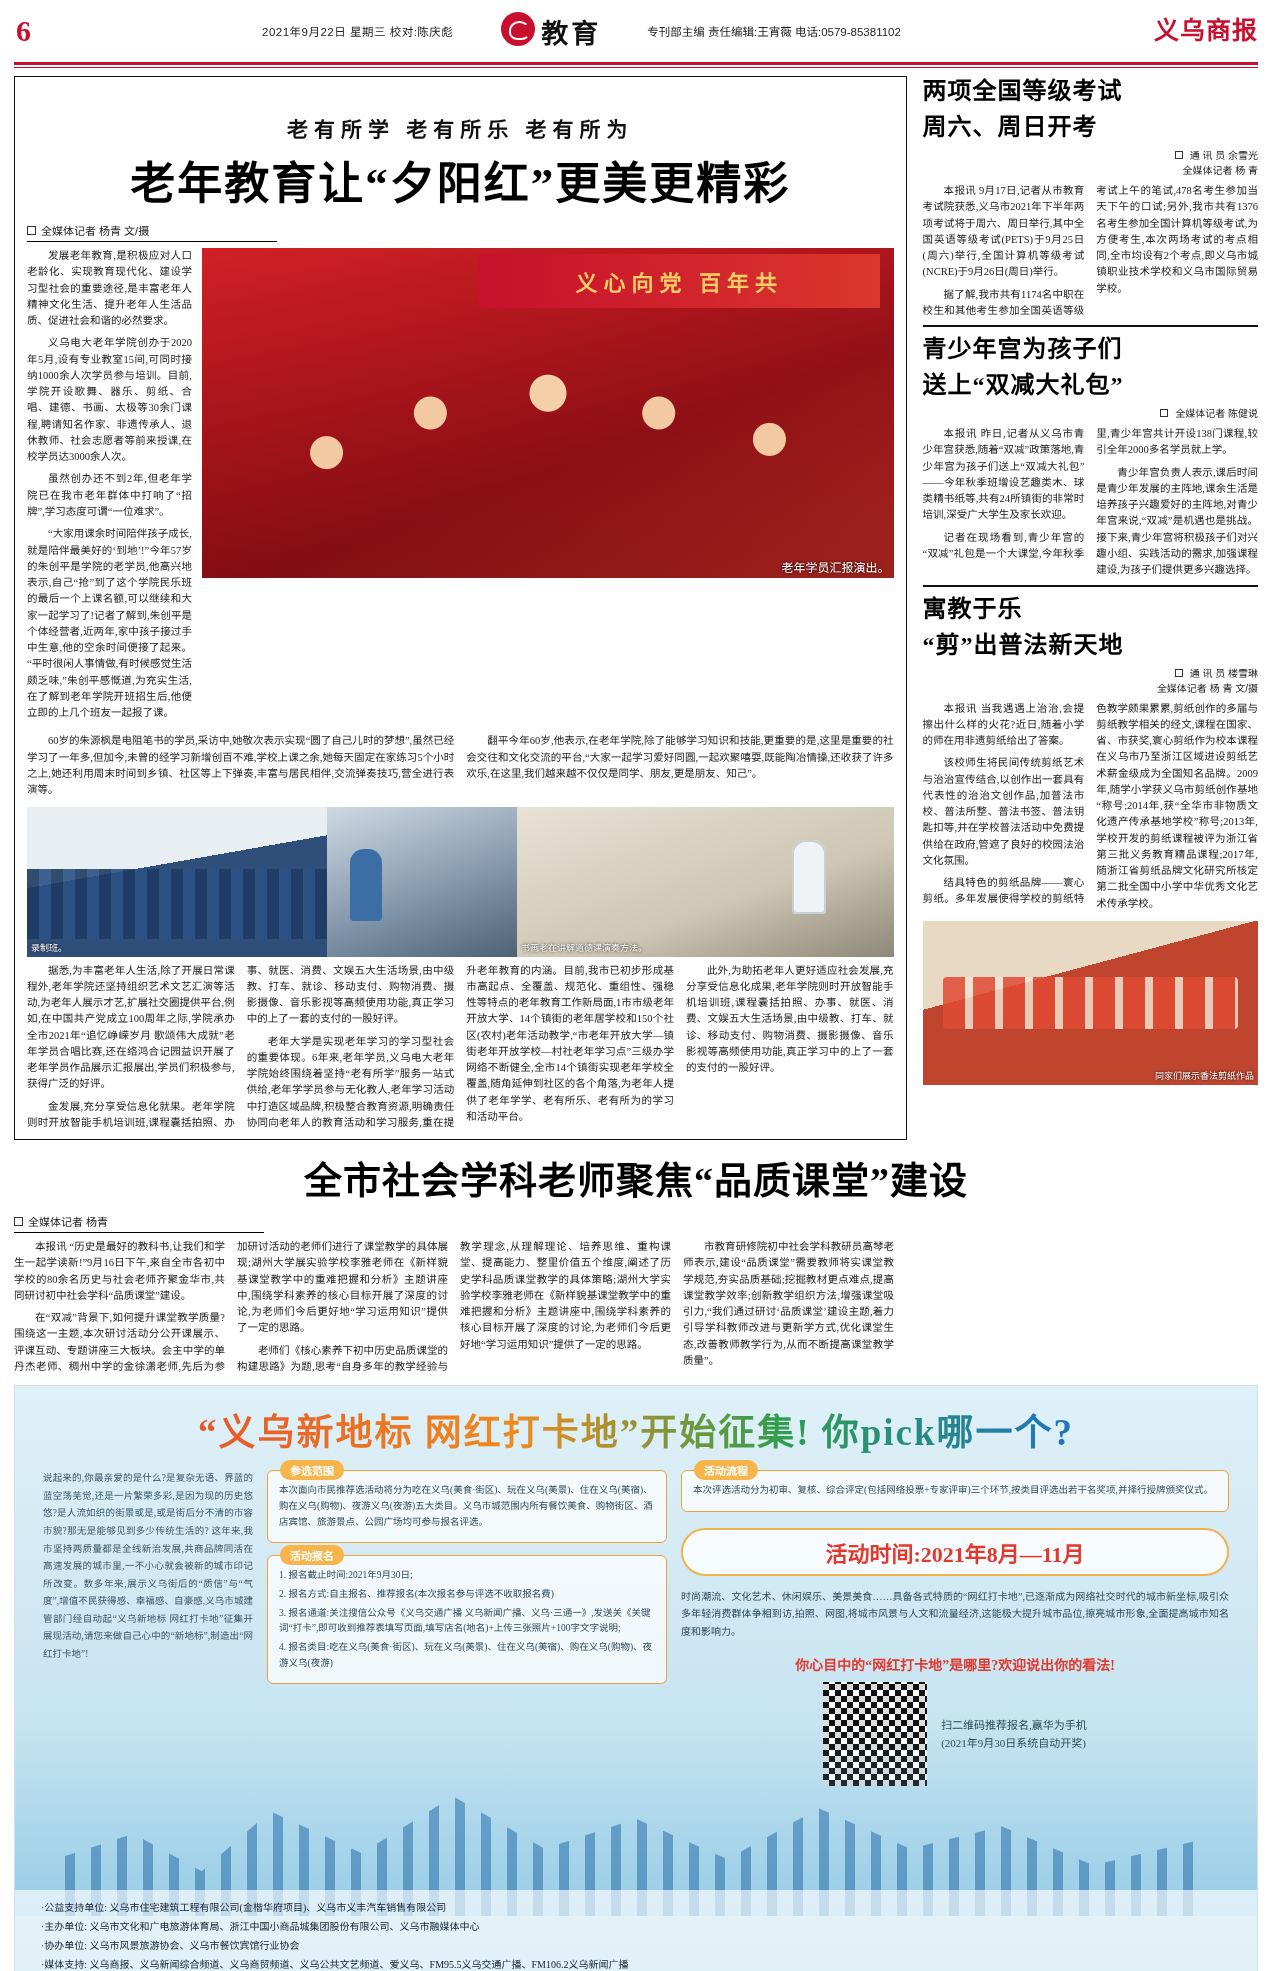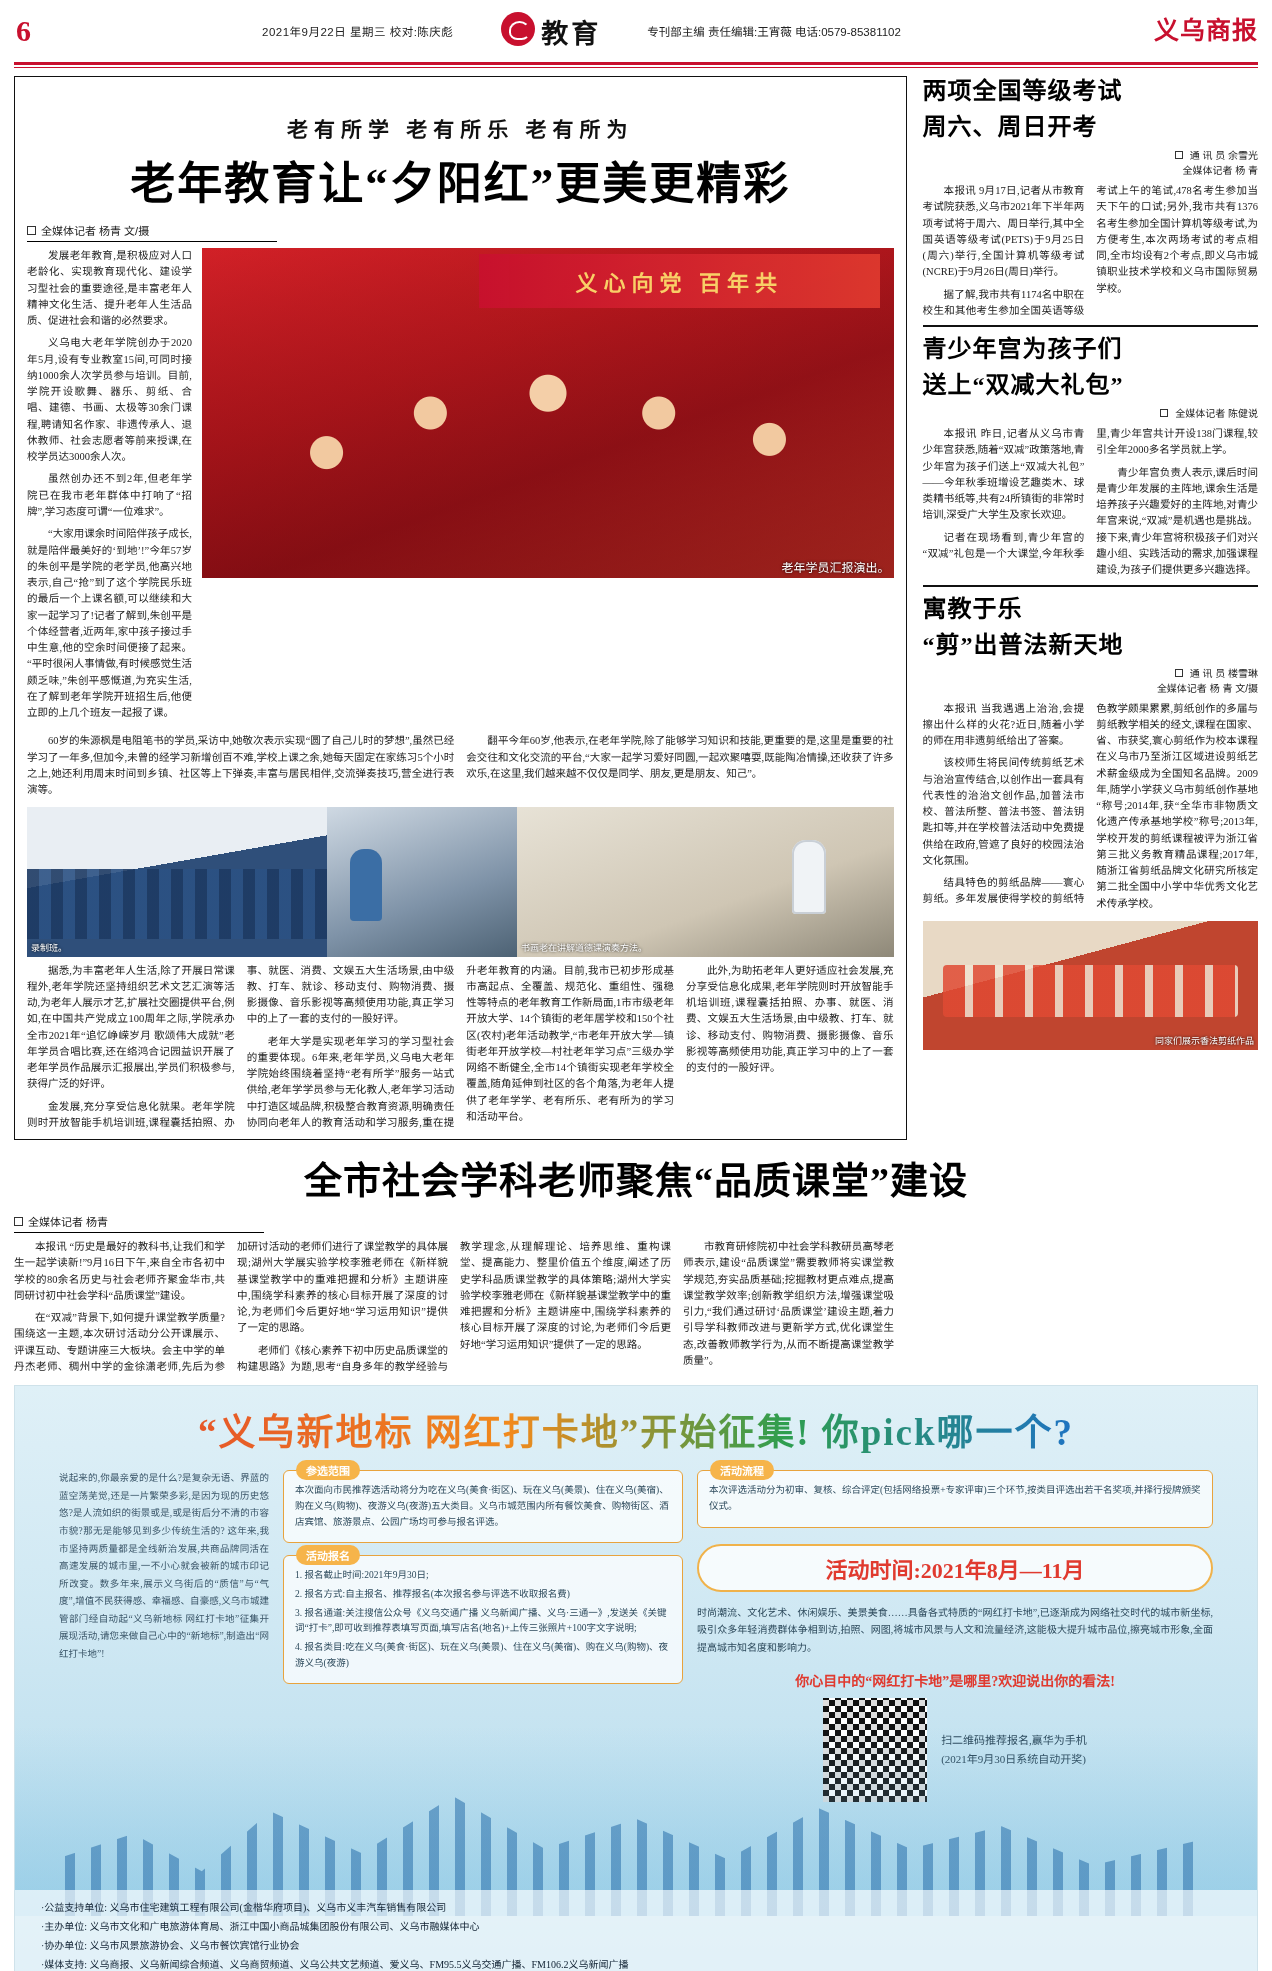--- a/index.html
+++ b/index.html
@@ -149,21 +149,21 @@
     font-family:"Liberation Serif","DejaVu Serif",serif; color:#000;
     margin:0 0 6px;
   }
   .r-rule { height:2px; background:#111; margin:6px 0 7px; }
   .r-byline { font-size:10px; text-align:right; line-height:1.5; color:#222; margin-bottom:5px;}
   .r-byline .bx { display:inline-block; width:8px;height:8px;border:1px solid #333; margin-right:4px;}
   .two-col { column-count:2; column-gap:12px; }
   .two-col p { margin:0 0 6px; text-indent:2em; font-size:10.5px; line-height:1.55;
     text-align:justify; font-family:"Liberation Serif","DejaVu Serif",serif;}
   .r-photo {
-    height:129px; margin-top:8px; position:relative;
+    height:164px; margin-top:8px; position:relative;
     background:linear-gradient(165deg,#e8d9c5 0 35%,#c0452f 35% 100%);
   }
   .r-photo .cap { position:absolute; right:4px; bottom:3px; font-size:9px; color:#fff; text-shadow:0 0 3px #000;}
   .r-photo::after{
     content:""; position:absolute; left:6%; top:34%; right:6%; height:52px;
     background:repeating-linear-gradient(90deg,#e04a33 0 22px,#f0e3d2 22px 30px);
     opacity:.85; border-radius:4px;
   }
 
   
@@ -184,21 +184,21 @@
     background:linear-gradient(180deg,#dff0f7 0%,#cfe8f3 40%,#bfe0ef 70%,#a9d6ea 100%);
     border:1px solid #cfe2ea;
   }
   .ad-title {
     text-align:center; padding-top:16px;
     font-size:37px; font-weight:bold; letter-spacing:2px;
     font-family:"Liberation Serif","DejaVu Serif",serif;
     background:linear-gradient(90deg,#e03a2f,#f08a1d 40%,#2e9e4f 62%,#1f74c0 85%);
     -webkit-background-clip:text; background-clip:text; color:transparent;
   }
-  .ad-grid { display:flex; gap:14px; padding:14px 44px 0; }
+  .ad-grid { display:flex; gap:14px; padding:14px 28px 0; }
   .ad-left { width:210px; font-size:9.5px; line-height:1.85; color:#3a5568;
     font-family:"Liberation Serif","DejaVu Serif",serif; text-align:justify;}
   .ad-mid { width:400px; }
   .ad-right { flex:1; }
   .ad-box {
     border:1.5px solid #e8a33d; border-radius:6px; background:rgba(255,255,255,.72);
     padding:9px 11px; margin-bottom:12px; position:relative;
   }
   .ad-box .bt {
     position:absolute; top:-11px; left:12px; background:#f6b44a; color:#fff;

